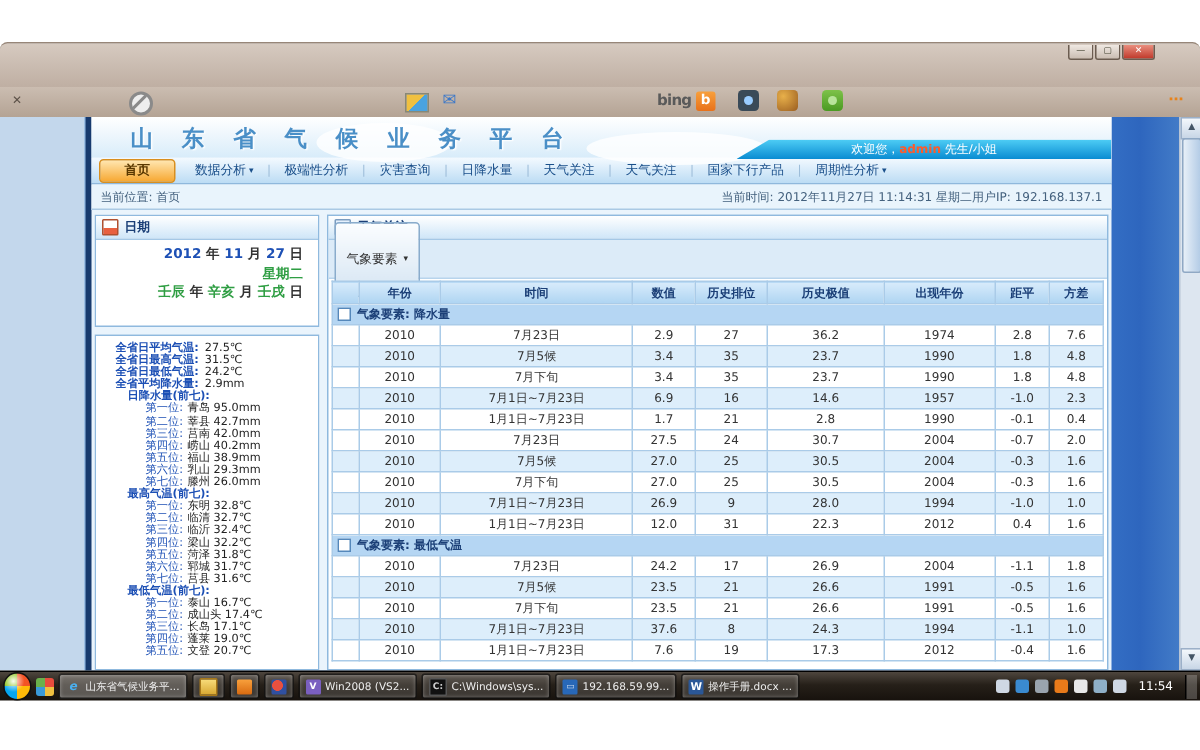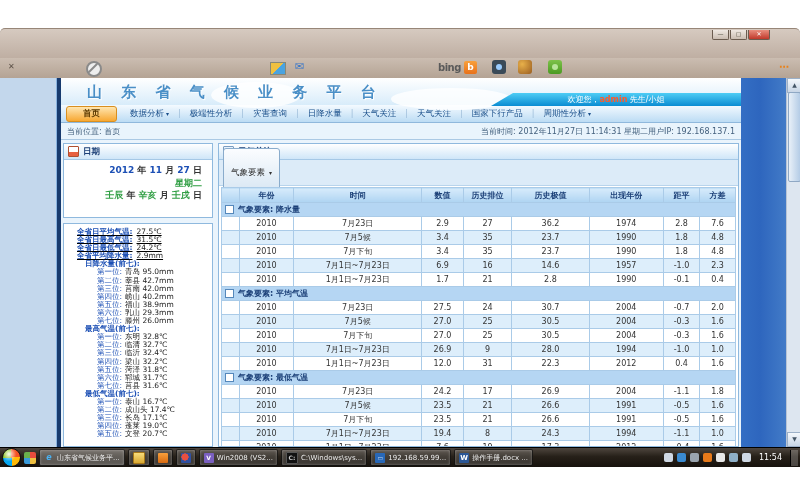--- a/index.html
+++ b/index.html
@@ -75,21 +75,21 @@
   .panel{background:#fff;border:1px solid #8fb9de;display:flex;flex-direction:column;overflow:hidden;}
   .panel-hd{height:15px;flex:none;background:linear-gradient(#ffffff,#cfe6f8);border-bottom:1px solid #a5c8e6;display:flex;align-items:center;gap:4px;padding-left:4px;font-size:8.5px;font-weight:bold;color:#1b3f77;}
   .hd-ico{width:9px;height:9px;flex:none;border:1px solid #b05030;background:linear-gradient(#fff 55%,#e86040 55%);border-radius:1px;}
   .hd-ico.doc{border:1px solid #7a9cc0;background:linear-gradient(#fff,#cfe0f0);}
   .hd-ico.star{border:1px solid #7a9cc0;background:linear-gradient(#eaf4ff,#a8cdec);}
   #calendar-box{height:73px;flex:none;}
   #calendar-body{flex:1;text-align:right;padding:4px 10px 0 0;font-size:9px;font-weight:bold;line-height:12.5px;}
   .seg-num{color:#1d50b5;} .seg-unit{color:#333;} .seg-green{color:#2f9e43;}
   #data-box{flex:1;}
   #yesterday-body{flex:1;padding:4px 0 0 0;font-size:7.5px;line-height:8.1px;white-space:nowrap;}
-  .stat-line{padding-left:13px;text-decoration:underline;}
+  .stat-line{padding-left:13px;}
   .stat-label{color:#1d50b5;font-weight:bold;}
   .stat-value{color:#222;margin-left:4px;}
   .sect-title{padding-left:21px;color:#1d50b5;font-weight:bold;}
   .rank-line{padding-left:33px;}
   .rank-label{color:#1d50b5;}
   .rank-text{color:#222;margin-left:3px;}
   
   #main-panel{flex:1;overflow:hidden;}
   #filter-area{height:25px;flex:none;background:#dcebf8;border-bottom:1px solid #b8d4ec;display:flex;align-items:center;padding-left:4px;}
   #filter-btn{height:16px;background:linear-gradient(#fbfdff,#d4e4f2);border:1px solid #8aaccc;border-radius:3px;font-size:8.5px;color:#333;display:flex;align-items:center;gap:4px;padding:16px 7px;}
@@ -370,23 +370,20 @@
                     <td></td>
                     <td>2010</td>
                     <td>1月1日~7月23日</td>
                     <td>1.7</td>
                     <td>21</td>
                     <td>2.8</td>
                     <td>1990</td>
                     <td>-0.1</td>
                     <td>0.4</td>
                   </tr>
-                  <tr class="group-row">
-                    <td colspan="9"><span class="chk"></span><span>气象要素: 平均气温</span></td>
-                  </tr>
                   <tr class="row-odd">
                     <td></td>
                     <td>2010</td>
                     <td>7月23日</td>
                     <td>27.5</td>
                     <td>24</td>
                     <td>30.7</td>
                     <td>2004</td>
                     <td>-0.7</td>
                     <td>2.0</td>
@@ -468,21 +465,21 @@
                     <td>21</td>
                     <td>26.6</td>
                     <td>1991</td>
                     <td>-0.5</td>
                     <td>1.6</td>
                   </tr>
                   <tr class="row-even">
                     <td></td>
                     <td>2010</td>
                     <td>7月1日~7月23日</td>
-                    <td>19.4</td>
+                    <td>37.6</td>
                     <td>8</td>
                     <td>24.3</td>
                     <td>1994</td>
                     <td>-1.1</td>
                     <td>1.0</td>
                   </tr>
                   <tr class="row-odd">
                     <td></td>
                     <td>2010</td>
                     <td>1月1日~7月23日</td>

